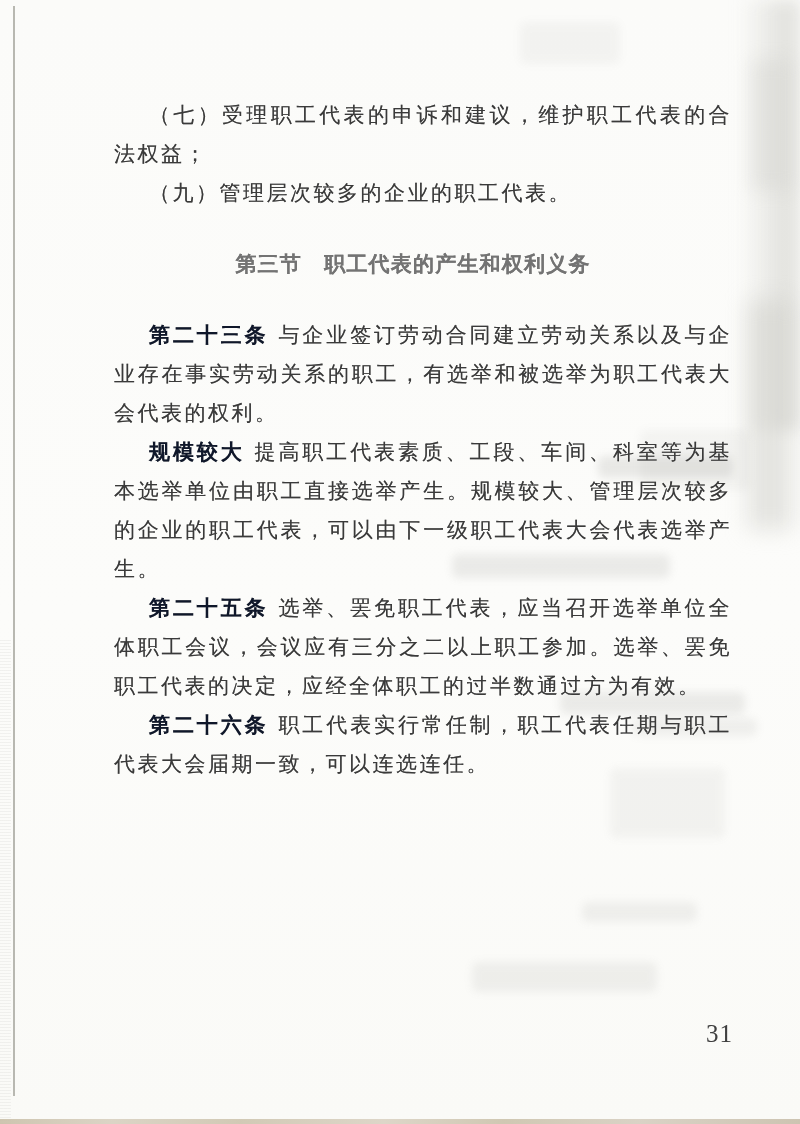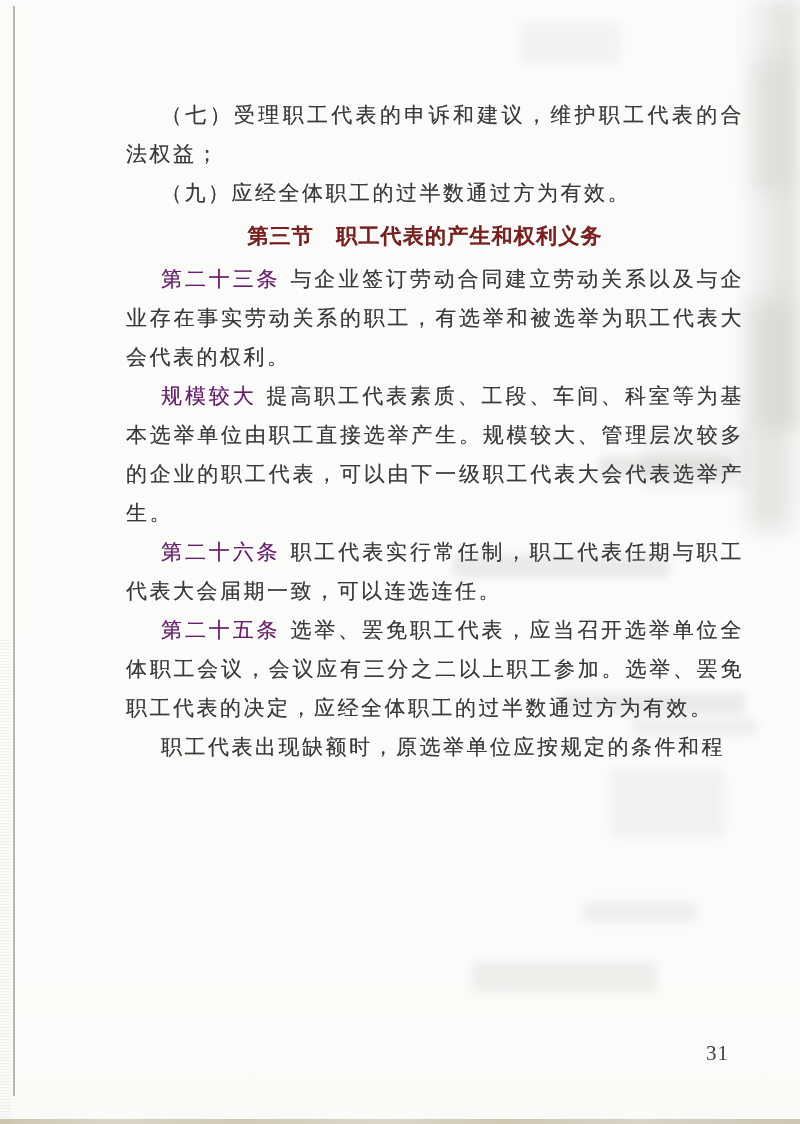--- a/index.html
+++ b/index.html
@@ -70,60 +70,59 @@
   .g4 { left: 560px; top: 692px; width: 185px; height: 22px; opacity: .15; }
   .g5 { left: 632px; top: 718px; width: 125px; height: 18px; opacity: .11; }
   .g6 { left: 610px; top: 768px; width: 115px; height: 70px; opacity: .08; }
   .g7 { left: 582px; top: 902px; width: 115px; height: 20px; opacity: .11; }
   .g8 { left: 472px; top: 962px; width: 185px; height: 30px; opacity: .11; }
   .g9 { left: 640px; top: 430px; width: 110px; height: 60px; opacity: .07; }
 
   
   .content {
     position: absolute;
-    left: 126px; top: 96px;
+    left: 114px; top: 96px;
     width: 618px;
     color: #3a3a3a;
     font-size: 21px;
     line-height: 39px;
     letter-spacing: 2.5px;
     text-align: justify;
     text-align-last: left;
     text-shadow: 0 0 .5px rgba(58,58,58,.6);
   }
   .content p {
     margin: 0;
     text-indent: 35px;
   }
   .section-heading {
     font-weight: bold;
-    color: #7f1d1d;
+    color: #737373;
     text-align-last: center;
     text-indent: 0 !important;
-    margin: 4px 0 !important;
+    margin: 32px 0 !important;
     font-size: 21px;
     letter-spacing: 1.2px;
     position: relative;
     left: -10px;
   }
   .article-lead {
-    font-weight: normal;
-    color: #701a75;
+    font-weight: bold;
+    color: #0f172a;
     margin-right: 10px;
   }
 
   .page-number {
     position: absolute;
     left: 706px; top: 1020px;
     width: 44px;
     color: #3f3f3f;
-    font-size: 21px;
+    font-size: 25px;
     letter-spacing: 1px;
     font-family: "Liberation Serif", "DejaVu Serif", serif;
-    margin-top: 21px;
   }
 </style>
 </head>
 <body>
 
 <div class="left-edge-line"></div>
 <div class="left-edge-texture"></div>
 <div class="right-shadow sA"></div>
 <div class="right-shadow sB"></div>
 <div class="right-shadow sC"></div>
@@ -136,30 +135,29 @@
 <div class="ghost g7"></div>
 <div class="ghost g8"></div>
 <div class="ghost g9"></div>
 <div class="bottom-edge-strip"></div>
 
 <div class="content">
 
   <p>（七）受理职工代表的申诉和建议，维护职工代表的合法权益；</p>
 
 
-  <p>（九）应经全体职工的过半数通过方为有效。</p>
+  <p>（九）管理层次较多的企业的职工代表。</p>
 
   <p class="section-heading">第三节　职工代表的产生和权利义务</p>
 
   <p><span class="article-lead">第二十三条</span><span>与企业签订劳动合同建立劳动关系以及与企业存在事实劳动关系的职工，有选举和被选举为职工代表大会代表的权利。</span></p>
 
 
   <p><span class="article-lead">规模较大</span><span>提高职工代表素质、工段、车间、科室等为基本选举单位由职工直接选举产生。规模较大、管理层次较多的企业的职工代表，可以由下一级职工代表大会代表选举产生。</span></p>
 
+  <p><span class="article-lead">第二十五条</span><span>选举、罢免职工代表，应当召开选举单位全体职工会议，会议应有三分之二以上职工参加。选举、罢免职工代表的决定，应经全体职工的过半数通过方为有效。</span></p>
+
   <p><span class="article-lead">第二十六条</span><span>职工代表实行常任制，职工代表任期与职工代表大会届期一致，可以连选连任。</span></p>
 
-  <p><span class="article-lead">第二十五条</span><span>选举、罢免职工代表，应当召开选举单位全体职工会议，会议应有三分之二以上职工参加。选举、罢免职工代表的决定，应经全体职工的过半数通过方为有效。</span></p>
-
-  <p>职工代表出现缺额时，原选举单位应按规定的条件和程</p>
 
 </div>
 
 <div class="page-number">31</div>
 
 </body></html>

